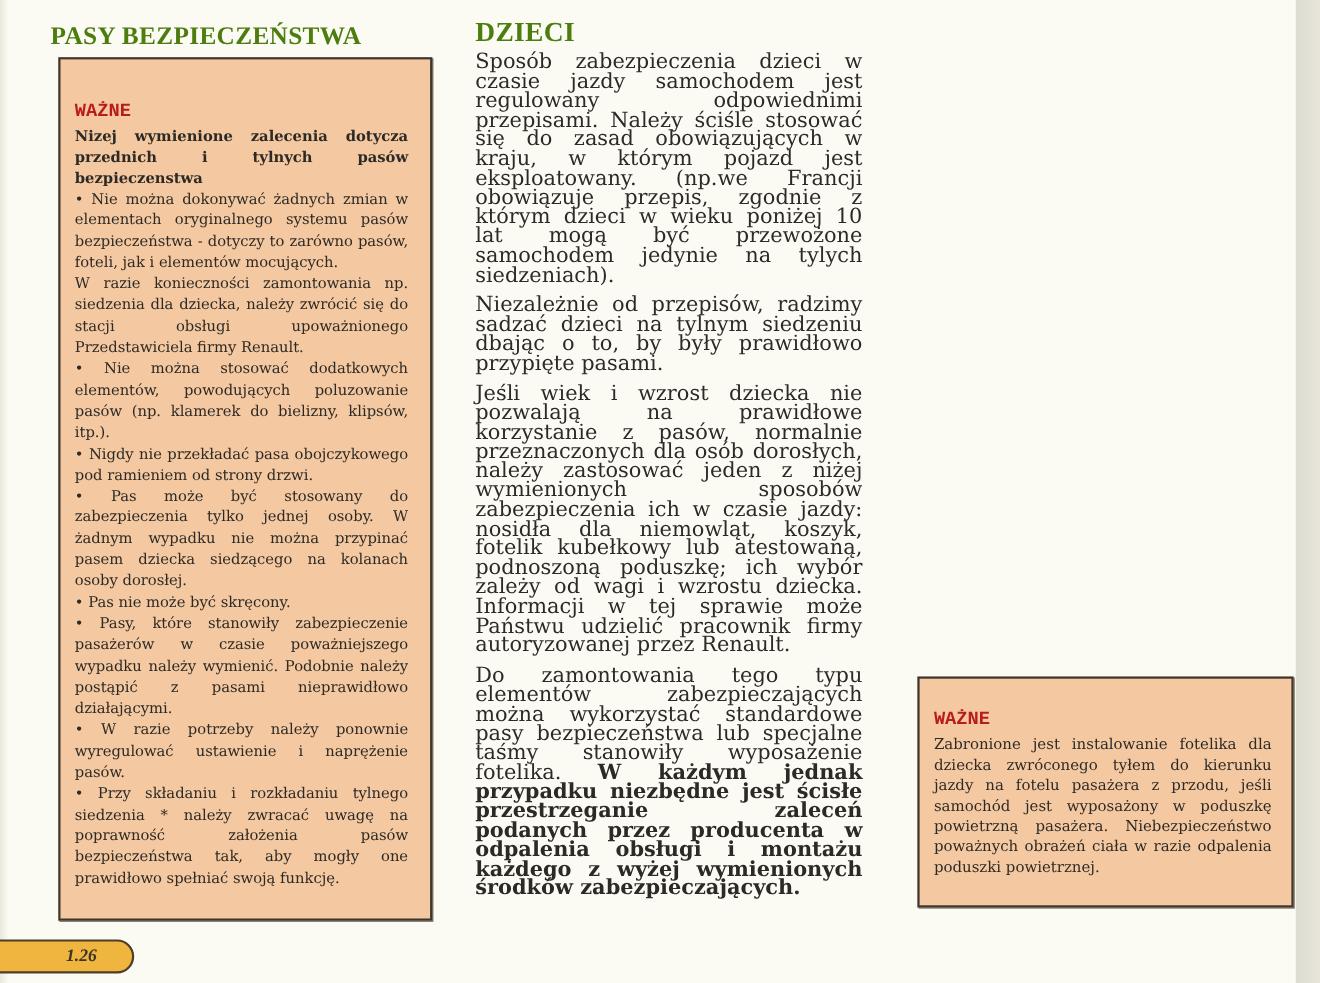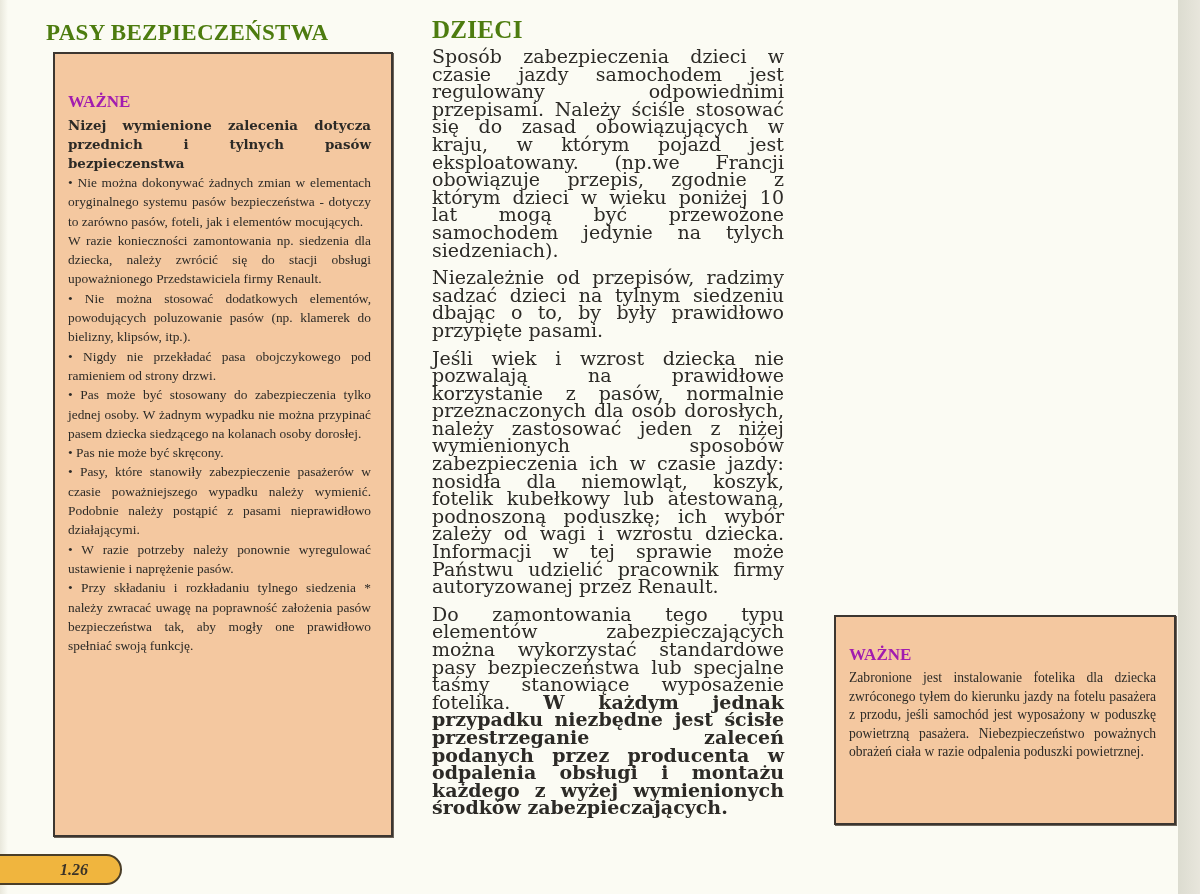--- a/index.html
+++ b/index.html
@@ -25,25 +25,25 @@
   #title-left { left:46px; top:20px; font-size:23px; }
   #title-right { left:432px; top:16px; font-size:25px; }
   .warn-box {
     position:absolute; background:#f4c8a0;
     border:2px solid #3c3630; box-shadow:1px 1px 0 #6c645a;
     box-sizing:border-box;
   }
   #box-left { left:53px; top:52px; width:340px; height:785px; padding:38px 20px 10px 13px; }
   #box-right { left:834px; top:615px; width:342px; height:210px; padding:28px 18px 8px 13px; }
   .warn-heading {
-    font-family:Liberation Serif, serif;
-    font-weight:bold; font-size:17px; margin:0 0 4px 0; color:#a21caf;
+    font-family:Liberation Mono, monospace;
+    font-weight:bold; font-size:17px; margin:0 0 4px 0; color:#b91c1c;
   }
   .warn-intro { font-weight:bold; font-size:13.4px; line-height:19px; text-align:justify; margin:0; }
-  .warn-text { font-size:13.4px; line-height:19.3px; text-align:justify; margin:0;font-family:Liberation Serif, serif; }
+  .warn-text { font-size:13.4px; line-height:19.3px; text-align:justify; margin:0; }
   .warn-text p { margin:0; }
   #box-right .warn-text { line-height:18.6px; font-size:13.6px; }
   .col-right { position:absolute; left:432px; top:48px; width:352px; }
   .subheading {
     font-family:"DejaVu Serif",serif; font-weight:bold; font-size:14.5px;
     margin:0 0 10px 0;
   }
   .body-para { font-size:19px; line-height:17.6px; text-align:justify; margin:0 0 10px 0; }
   .body-para b { font-weight:bold; }
   .page-badge {
@@ -78,21 +78,21 @@
   </div>
 </div>
 
 <h1 id="title-right" class="section-title">DZIECI</h1>
 
 <div class="col-right">
   <p class="body-para">Sposób zabezpieczenia dzieci w czasie jazdy samochodem jest regulowany odpowiednimi przepisami. Należy ściśle stosować się do zasad obowiązujących w kraju, w którym pojazd jest eksploatowany. (np.we Francji obowiązuje przepis, zgodnie z którym dzieci w wieku poniżej 10 lat mogą być przewożone samochodem jedynie na tylych siedzeniach).</p>
   <p class="body-para">Niezależnie od przepisów, radzimy sadzać dzieci na tylnym siedzeniu dbając o to, by były prawidłowo przypięte pasami.</p>
   <p class="body-para">Jeśli wiek i wzrost dziecka nie pozwalają na prawidłowe korzystanie z pasów, normalnie przeznaczonych dla osób dorosłych, należy zastosować jeden z niżej wymienionych sposobów zabezpieczenia ich w czasie jazdy: nosidła dla niemowląt, koszyk, fotelik kubełkowy lub atestowaną, podnoszoną poduszkę; ich wybór zależy od wagi i wzrostu dziecka. Informacji w tej sprawie może Państwu udzielić pracownik firmy autoryzowanej przez Renault.</p>
   <p class="body-para">
-    <span>Do zamontowania tego typu elementów zabezpieczających można wykorzystać standardowe pasy bezpieczeństwa lub specjalne taśmy stanowiące wyposażenie fotelika. </span><b>W każdym jednak przypadku niezbędne jest ścisłe przestrzeganie zaleceń podanych przez producenta w odpalenia obsługi i montażu każdego z wyżej wymienionych środków zabezpieczających.</b>
+    <span>Do zamontowania tego typu elementów zabezpieczających można wykorzystać standardowe pasy bezpieczeństwa lub specjalne taśmy stanowiły wyposażenie fotelika. </span><b>W każdym jednak przypadku niezbędne jest ścisłe przestrzeganie zaleceń podanych przez producenta w odpalenia obsługi i montażu każdego z wyżej wymienionych środków zabezpieczających.</b>
   </p>
 </div>
 
 <div id="box-right" class="warn-box">
   <div class="warn-heading">WAŻNE</div>
   <div class="warn-text">Zabronione jest instalowanie fotelika dla dziecka zwróconego tyłem do kierunku jazdy na fotelu pasażera z przodu, jeśli samochód jest wyposażony w poduszkę powietrzną pasażera. Niebezpieczeństwo poważnych obrażeń ciała w razie odpalenia poduszki powietrznej.</div>
 </div>
 
 <div class="page-badge">1.26</div>
 

